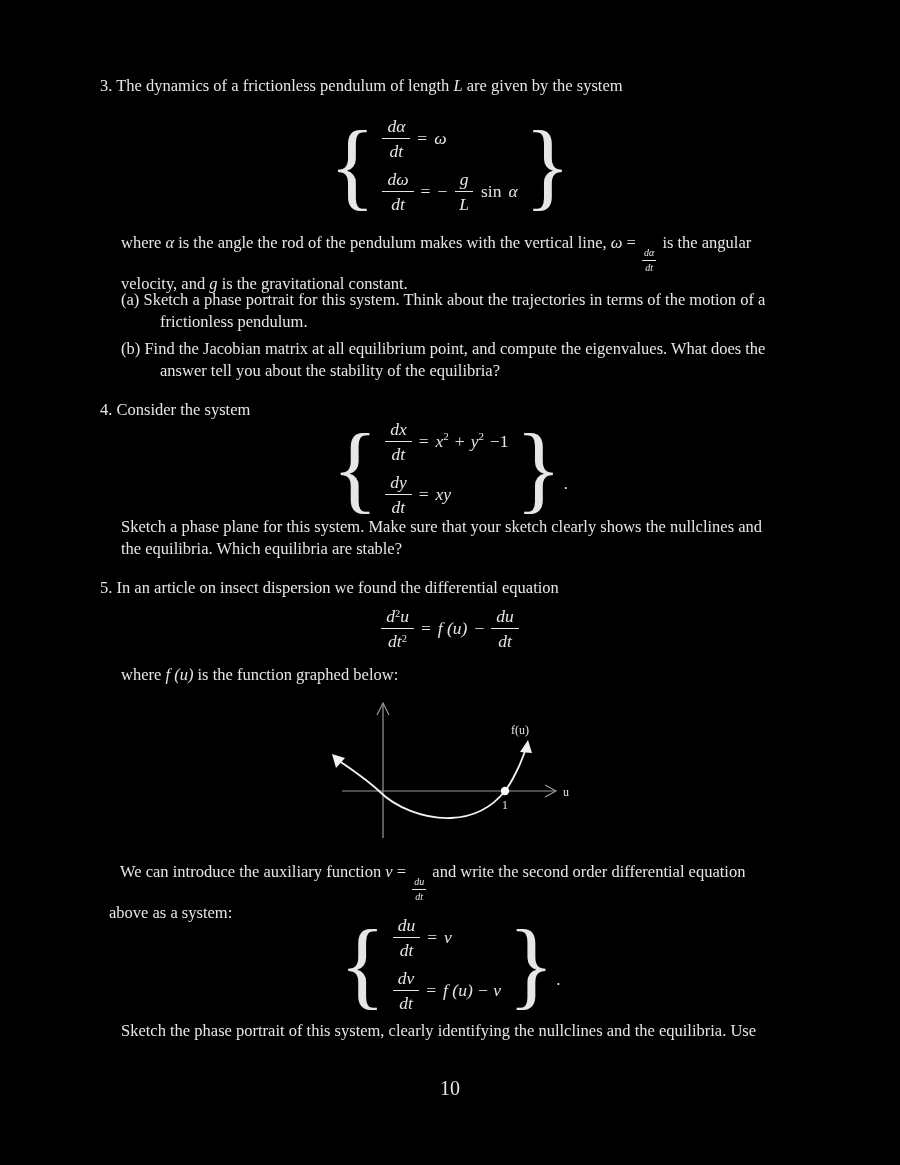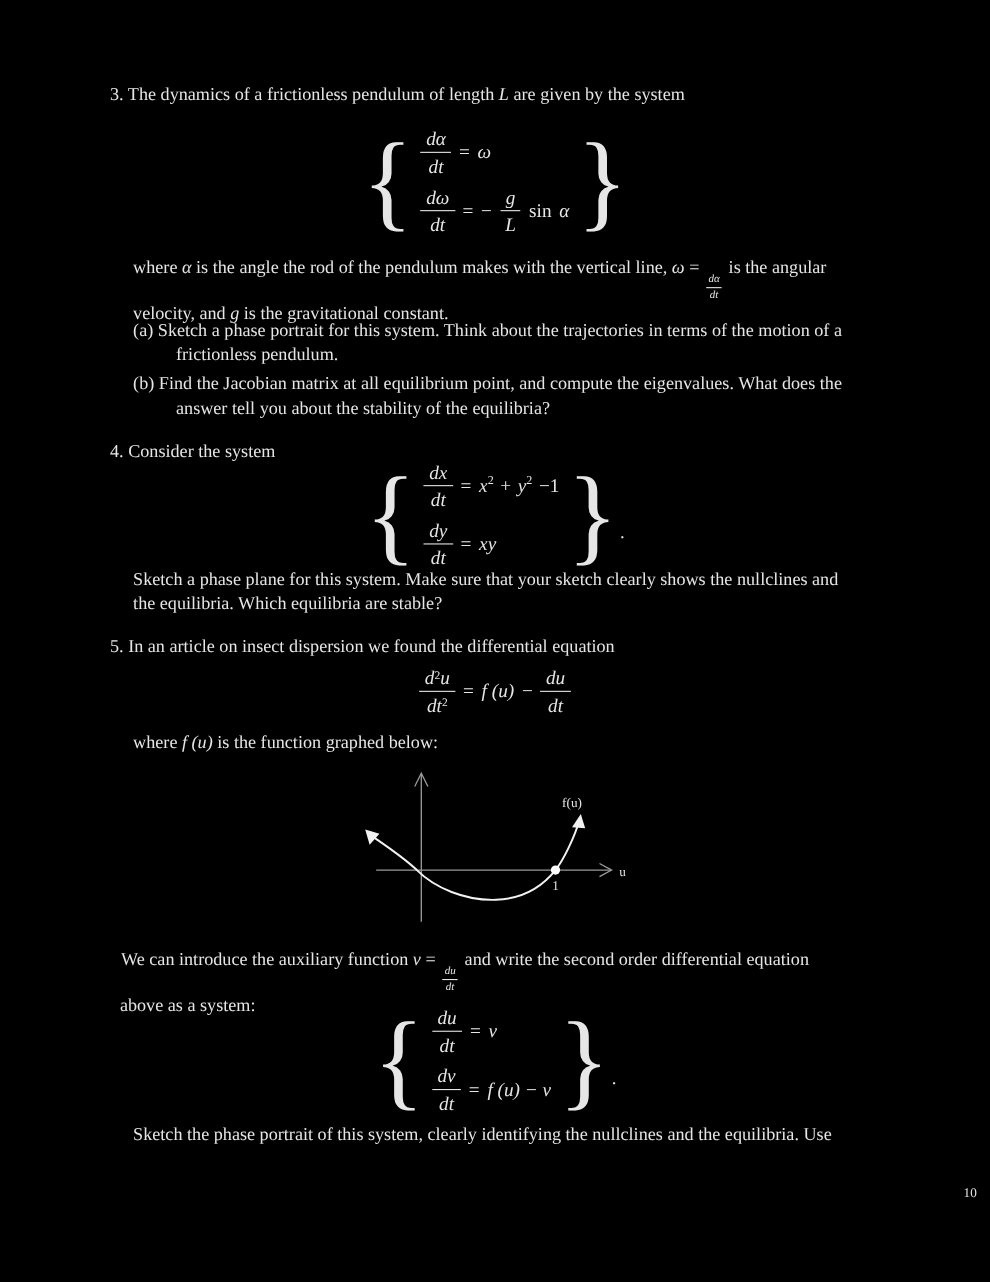--- a/index.html
+++ b/index.html
@@ -39,21 +39,21 @@
 
   
   .sys{display:flex;align-items:center;}
   .brace{font-size:96px;line-height:96px;font-weight:400;display:inline-block;
          transform:scaleY(1.02);color:#e6e6e6;}
   .sysrows{display:flex;flex-direction:column;align-items:flex-start;gap:7px;margin:0 7px;}
   .eqrow{display:flex;align-items:center;gap:7px;font-size:17.5px;}
   .mathseq{display:flex;align-items:baseline;gap:6px;font-style:italic;justify-content:flex-end;}
   .sys-period{font-size:17px;align-self:center;transform:translateY(16px);margin-left:2px;}
 
-  .pagenum{left:0;right:12px;text-align:right;font-size:12px;}
+  .pagenum{left:0;right:0;text-align:center;font-size:20px;}
   svg text{font-family:"Liberation Serif","DejaVu Serif",serif;}
 </style>
 </head>
 <body>
 
 <div class="abs para" style="left:100px;top:75px;">
   <div class="line">
     <span>3.</span>
     <span>The dynamics of a frictionless pendulum of length </span><span class="it">L</span><span> are given by the system</span>
   </div>
@@ -197,21 +197,21 @@
   <polygon points="203,45 195,57 207,58" fill="#f2f2f2"></polygon>
 
   <circle cx="180" cy="96" r="4.2" fill="#ffffff"></circle>
   <text x="177" y="114" font-size="12" fill="#e6e6e6">1</text>
 
   <text x="186" y="39" font-size="12" fill="#e6e6e6">f(u)</text>
   <text x="238" y="101" font-size="12" fill="#e6e6e6">u</text>
 </svg>
 
 <div class="abs para" style="left:109px;top:861px;">
-  <div class="line" style="margin-left:1px;">
+  <div class="line" style="margin-left:11px;">
     <span>We can introduce the auxiliary function </span><span class="it">v</span><span> = </span><span class="sfrac">
         <span class="fn">du</span>
         <span class="fd">dt</span>
       </span><span> and write the second order differential equation</span>
   </div>
   <div class="line"><span>above as a system:</span></div>
 </div>
 
 <div class="abs mathband" style="top:915px;">
   <div class="sys">

